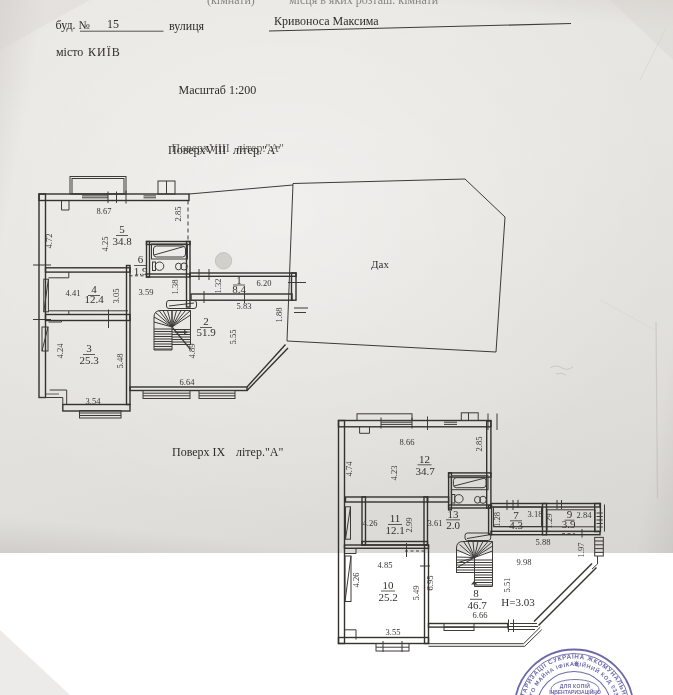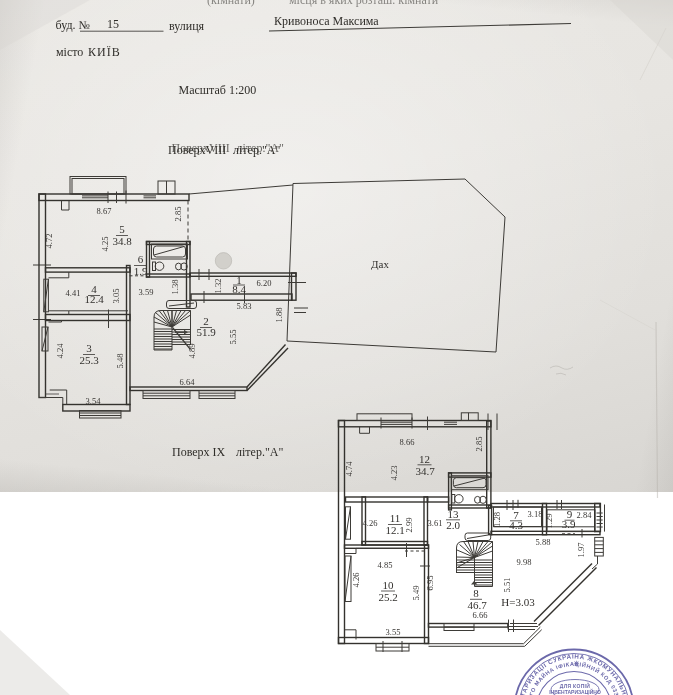--- a/index.html
+++ b/index.html
@@ -1,17 +1,17 @@
 <!DOCTYPE html>
 <html><head>
 <meta charset="utf-8">
 <style>
   html,body{margin:0;padding:0;}
   body{width:673px;height:695px;overflow:hidden;font-family:"Liberation Serif",serif;}
-  #page{position:relative;width:673px;height:492px;
+  #page{position:relative;width:673px;height:553px;
     background:
       radial-gradient(ellipse 520px 420px at 42% 38%, rgba(255,255,255,0.4), rgba(255,255,255,0) 75%),
       linear-gradient(100deg, rgba(70,65,60,0.10), rgba(70,65,60,0) 6%, rgba(70,65,60,0) 95%, rgba(70,65,60,0.08)),
       linear-gradient(186deg, rgba(70,65,60,0.07), rgba(70,65,60,0) 5%, rgba(70,65,60,0) 94%, rgba(70,65,60,0.10)),
       linear-gradient(165deg, #eae8e4 0%, #e7e5e1 40%, #e1dfdb 72%, #d8d6d2 100%);
   }
   svg{position:absolute;top:0;left:0;}
   .w{stroke:#34322e;stroke-width:1.4;fill:none}
   .wt{stroke:#3d3b37;stroke-width:1.0;fill:none}
   .dim{font:8.5px "Liberation Serif",serif;fill:#373532;text-anchor:middle}

